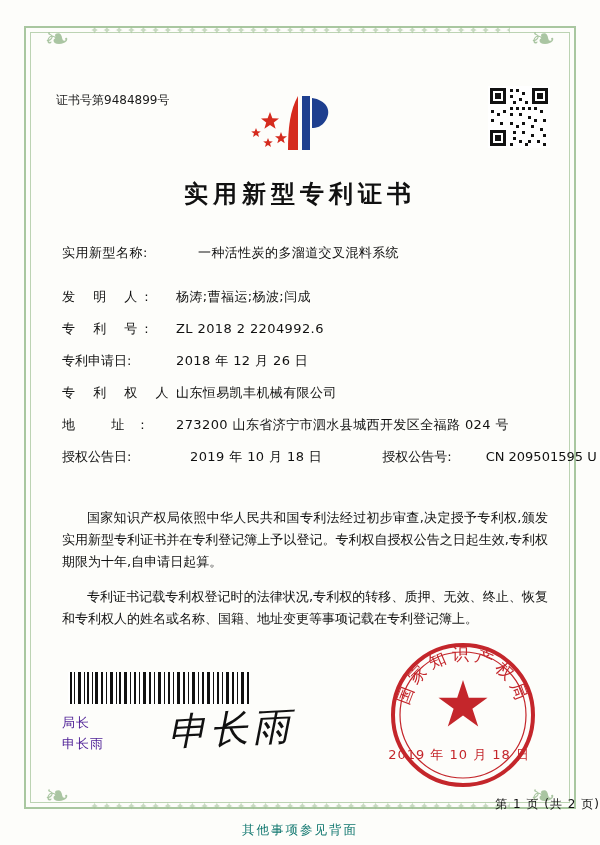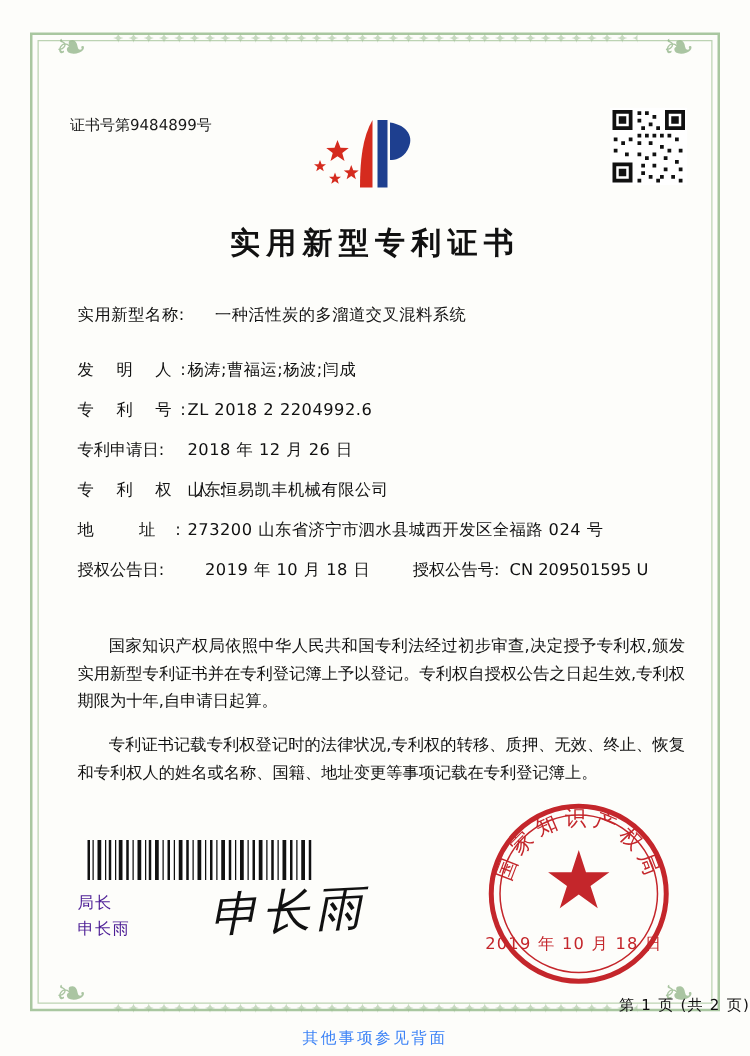--- a/index.html
+++ b/index.html
@@ -113,20 +113,21 @@
     right: 52px;
     top: 243px;
   }
   .field-row {
     display: flex;
     align-items: baseline;
     margin-bottom: 13px;
     font-size: 13px;
     color: #111;
     line-height: 19px;
+    gap: 26px;
   }
   .field-label {
     flex: 0 0 auto;
     white-space: nowrap;
     letter-spacing: 0.5px;
   }
   .field-label.w1 { width: 110px; }
   .field-label.w2 { width: 88px;  letter-spacing: 7px; margin-top: 12px; }
   .field-label.w3 { width: 88px;  letter-spacing: 7px; }
   .field-label.w4 { width: 88px;  letter-spacing: 0px; }
@@ -219,21 +220,21 @@
     color: #111;
     letter-spacing: 1px;
   }
   .footer-note {
     position: absolute;
     left: 0;
     right: 0;
     top: 822px;
     text-align: center;
     font-size: 12.5px;
-    color: #3b82f6;
+    color: #0f766e;
     letter-spacing: 2px;
   }
 </style>
 </head>
 <body>
 
 <div class="page">
 
   <div class="border-outer"></div>
   <div class="border-inner"></div>

